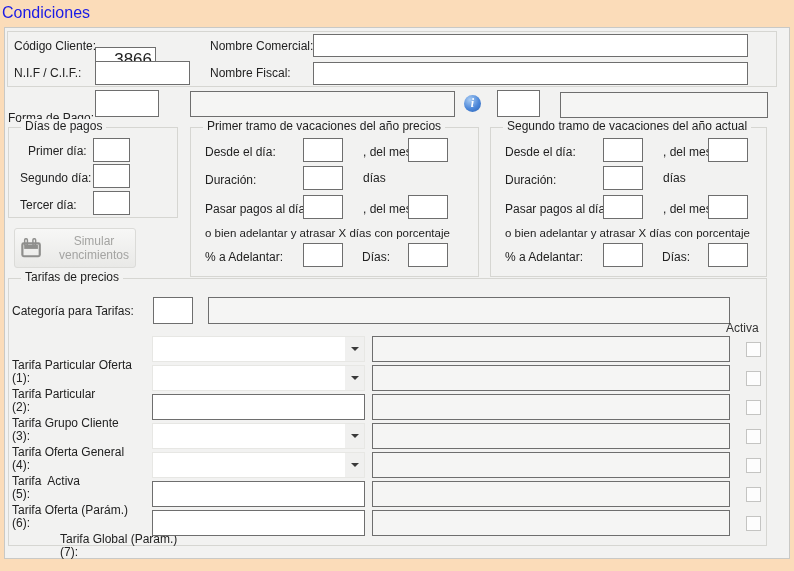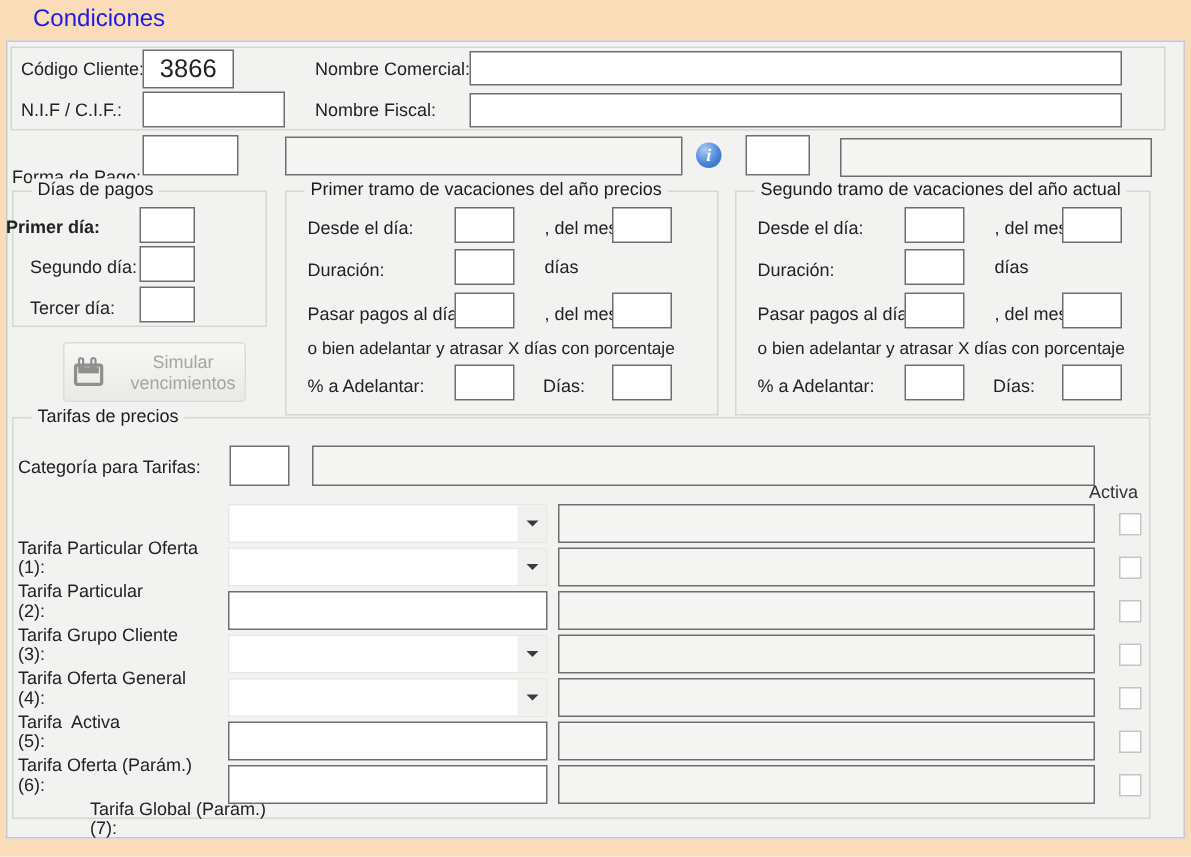--- a/index.html
+++ b/index.html
@@ -4,77 +4,77 @@
 <style>
   html,body{margin:0;padding:0;}
   body{
     width:794px;height:571px;position:relative;overflow:hidden;
     background:#FBDCB9;
     font-family:"Liberation Sans",sans-serif;
     font-size:12px;color:#222;
   }
   .panel{position:absolute;left:4px;top:27px;width:786px;height:532px;
     background:#F2F2F1;border:1px solid #C9C9C6;box-sizing:border-box;}
-  .page-title{position:absolute;left:22px;top:4px;font-size:16px;color:#1B1BE6;}
+  .page-title{position:absolute;left:2px;top:4px;font-size:16px;color:#1B1BE6;}
   .lbl{position:absolute;font-size:12px;color:#222;white-space:pre;}
   .inp{position:absolute;background:#fff;border:1px solid #6E6E6E;
     font-family:"Liberation Sans",sans-serif;font-size:12px;color:#222;
     padding:0 3px;box-sizing:border-box;outline:none;}
   .inp.center{text-align:center;font-size:17px;}
   .fld{position:absolute;background:#F5F5F4;border:1px solid #6E6E6E;box-sizing:border-box;}
   .groupbox{position:absolute;border:1px solid #D6D6D2;box-sizing:border-box;}
   .gb-title{position:absolute;top:-9px;left:12px;background:#F2F2F1;padding:0 4px;
     white-space:nowrap;font-size:12px;color:#1d1d1d;}
   .combo{position:absolute;background:#fff;border:1px solid #E7E7E4;box-sizing:border-box;}
   .combo .combo-value{position:absolute;left:4px;top:4px;font-size:12px;}
   .combo .arrow-zone{position:absolute;right:0;top:0;bottom:0;width:19px;background:#F0F0EF;
     display:flex;align-items:center;justify-content:center;}
   .combo .arrow{width:0;height:0;border-left:4px solid transparent;
     border-right:4px solid transparent;border-top:4px solid #3a3a3a;}
   .chk{position:absolute;width:13px;height:13px;background:#FDFDFD;border:1px solid #C4C4C2;box-sizing:content-box;}
   .btn{position:absolute;display:flex;align-items:center;gap:16px;
     background:linear-gradient(#F7F7F6,#E9E9E7);border:1px solid #DBDBD8;border-radius:3px;
-    color:#A4A4A2;font-size:12px;padding:0 6px;box-sizing:border-box;cursor:default;margin-left:28px;}
+    color:#A4A4A2;font-size:12px;padding:0 6px;box-sizing:border-box;cursor:default;}
   .btn .btn-text{flex:1;text-align:center;line-height:14px;}
   .info{position:absolute;width:17px;height:17px;border-radius:50%;
     background:radial-gradient(circle at 35% 28%, #A9CCF3 0%, #4C87D9 55%, #2A62B4 100%);
     color:#fff;font:bold italic 12px "Liberation Serif",serif;
     display:flex;align-items:center;justify-content:center;}
   .note{font-size:11.5px;}
   .trf-label{position:absolute;left:12px;line-height:13px;white-space:pre;}
   .trf-label span{display:block;}
 </style>
 </head>
 <body>
 
 <div class="page-title">Condiciones</div>
 
 <div class="panel"></div>
 
 <div class="groupbox" style="left:7px;top:31px;width:770px;height:56px;"></div>
 <div class="lbl" style="left:14px;top:39px;">Código Cliente:</div>
-<input class="inp center" style="left: 95px; top: 33px; width: 61px; height: 26px;" value="3866">
+<input class="inp center" style="left: 95px; top: 47px; width: 61px; height: 26px; text-align: right;" value="3866">
 <div class="lbl" style="left:210px;top:39px;">Nombre Comercial:</div>
 <input class="inp" style="left: 313px; top: 34px; width: 435px; height: 23px;" value="">
 <div class="lbl" style="left:14px;top:66px;">N.I.F / C.I.F.:</div>
 <input class="inp" style="left: 95px; top: 61px; width: 95px; height: 24px;" value="">
 <div class="lbl" style="left:210px;top:66px;">Nombre Fiscal:</div>
 <input class="inp" style="left: 313px; top: 62px; width: 435px; height: 23px;" value="">
 
 <div class="lbl" style="left:8px;top:111px;">Forma de Pago:</div>
 <input class="inp" style="left: 95px; top: 90px; width: 64px; height: 27px;" value="">
 <div class="fld" style="left:190px;top:91px;width:265px;height:26px;"></div>
 <div class="info" style="left:464px;top:95px;">i</div>
 <input class="inp" style="left: 497px; top: 90px; width: 43px; height: 27px;" value="">
 <div class="fld" style="left:560px;top:92px;width:208px;height:26px;"></div>
 
 <div class="groupbox" style="left:8px;top:127px;width:170px;height:91px;">
   <span class="gb-title">Días de pagos</span>
 </div>
-<div class="lbl" style="left:4px;top:144px;font-weight:bold;">Primer día:</div>
+<div class="lbl" style="left:28px;top:144px;">Primer día:</div>
 <input class="inp" style="left: 93px; top: 138px; width: 37px; height: 24px;" value="">
 <div class="lbl" style="left:20px;top:171px;">Segundo día:</div>
 <input class="inp" style="left: 93px; top: 164px; width: 37px; height: 24px;" value="">
 <div class="lbl" style="left:20px;top:198px;">Tercer día:</div>
 <input class="inp" style="left: 93px; top: 191px; width: 37px; height: 24px;" value="">
 
 <div class="btn" style="left:14px;top:228px;width:122px;height:40px;">
   <svg width="24" height="22" viewBox="0 0 24 22">
     <rect x="4" y="1" width="3" height="7" rx="1.2" fill="none" stroke="#8F8F8D" stroke-width="1.6"></rect>
     <rect x="13" y="1" width="3" height="7" rx="1.2" fill="none" stroke="#8F8F8D" stroke-width="1.6"></rect>

